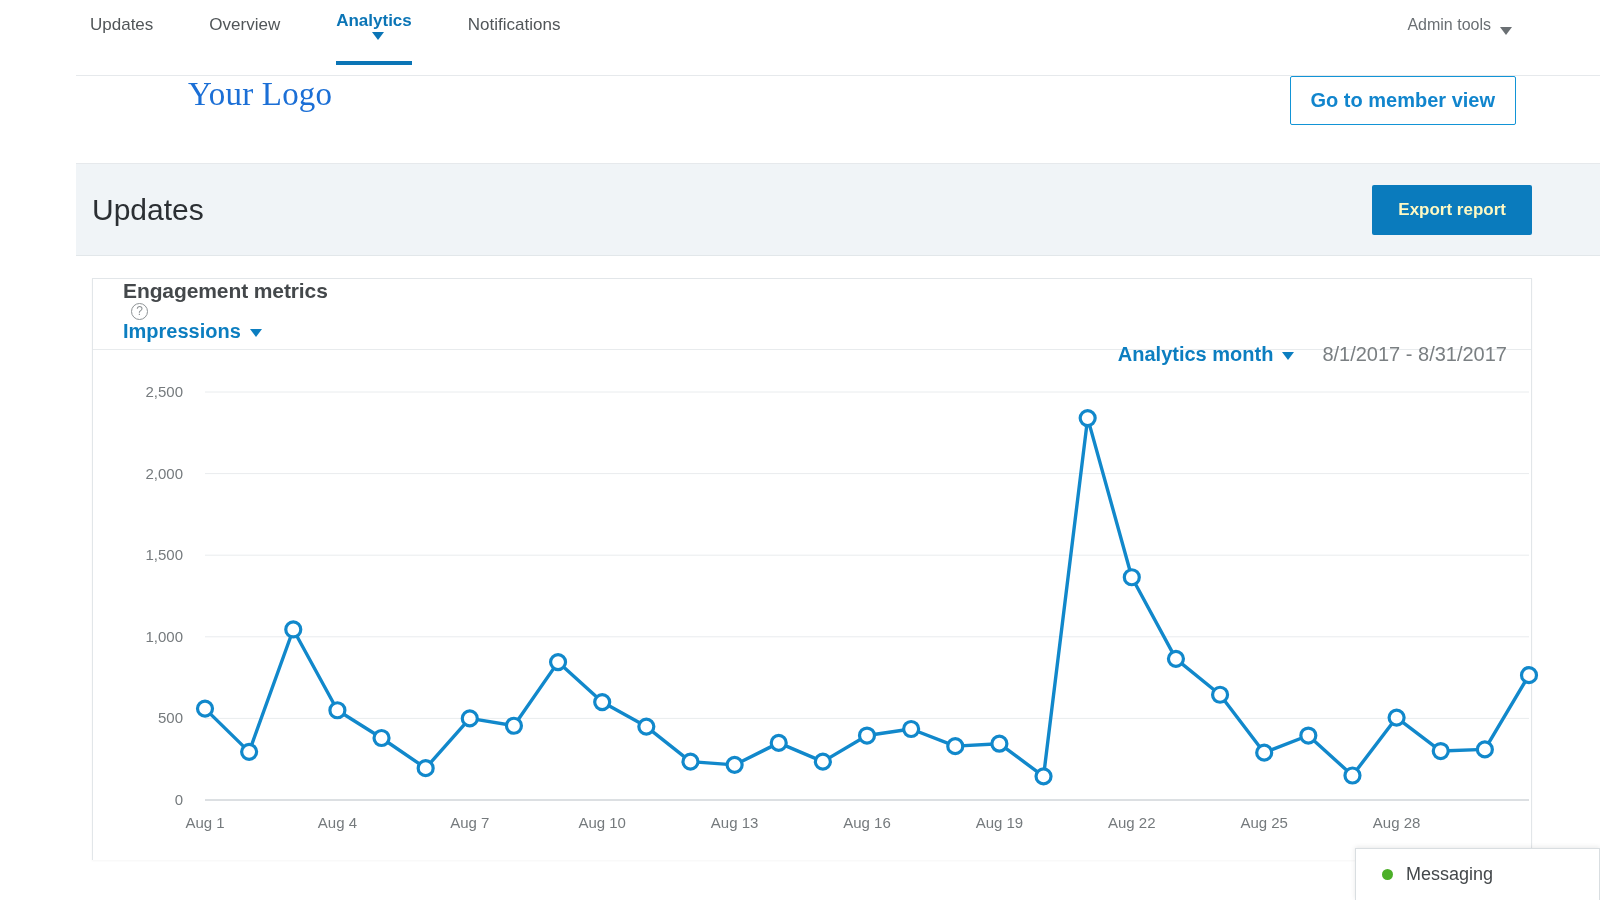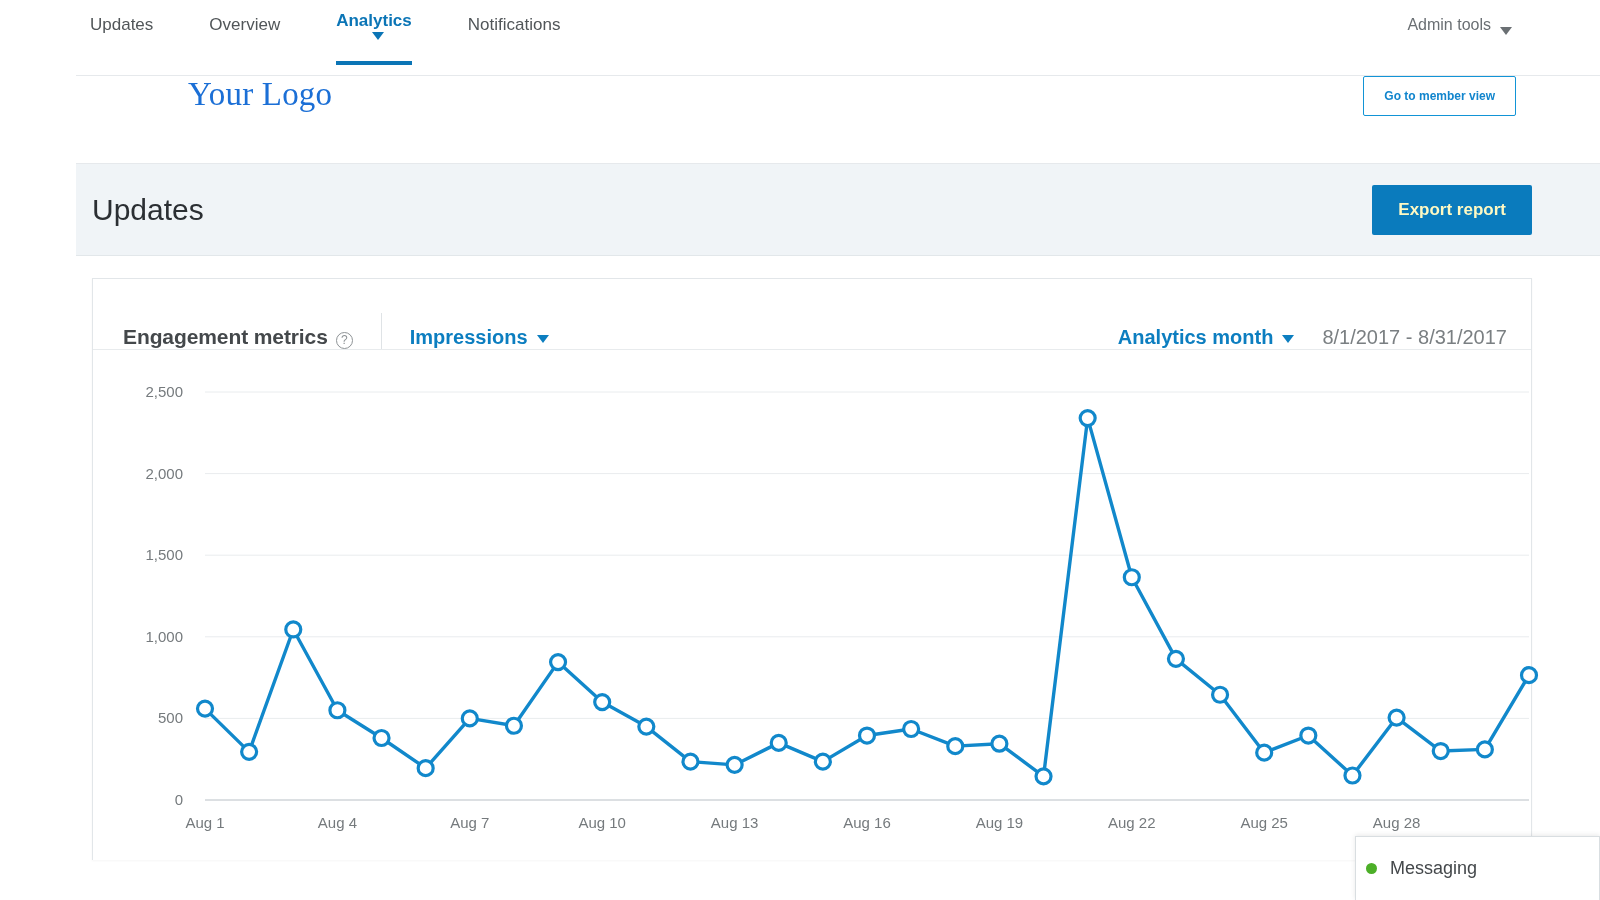--- a/index.html
+++ b/index.html
@@ -82,21 +82,21 @@
     font-size: 33px;
     color: #1b6fd6;
     letter-spacing: .2px;
   }
   .btn-outline {
     margin-left: auto;
     margin-right: 84px;
     border: 1.5px solid #1294d6;
     color: #1185cd;
     background: #ffffff;
-    font-size: 12px;
+    font-size: 20px;
     font-weight: 700;
     padding: 12px 20px;
     border-radius: 2px;
     cursor: pointer;
     font-family: "Liberation Sans", sans-serif;
     white-space: nowrap;
   }
 
   
   .pageheader {
@@ -137,23 +137,24 @@
   }
   .card {
     background: #ffffff;
     border: 1px solid #e2e6e9;
     border-bottom: none;
     box-shadow: 0 1px 2px rgba(0,0,0,.04);
   }
   .card-head {
     height: 71px;
     display: flex;
-    align-items: flex-end;
+    align-items: flex-start;
     padding: 0 24px 0 30px;
     border-bottom: 1px solid #e8ebed;
+    flex-direction: column;
   }
   .card-title {
     font-size: 21px;
     font-weight: 700;
     color: #44484b;
     letter-spacing: -.1px;
   }
   .help-icon {
     width: 17px; height: 17px;
     border: 1.4px solid #8e9396;
@@ -188,27 +189,27 @@
   .chart-area { position: relative; height: 510px; }
   .chart-svg { display: block; }
   .axis-label { font-family: "Liberation Sans", sans-serif; fill: #757a7d; font-size: 15px; }
   .ytick { text-anchor: end; }
   .xtick { text-anchor: middle; }
 
   
   .messaging {
     position: absolute;
     right: 0; bottom: 0;
-    width: 245px; height: 64px;
+    width: 245px; height: 52px;
     background: #ffffff;
     border: 1px solid #d9dee1;
     border-bottom: none;
     box-shadow: 0 -1px 5px rgba(0,0,0,.09);
     display: flex; align-items: center;
-    padding-left: 10px;
+    padding-left: 26px;
     cursor: pointer;
   }
   .dot-green {
     width: 11px; height: 11px;
     border-radius: 50%;
     background: #4caf28;
     margin-right: 13px;
     flex: none;
   }
   .messaging-label { font-size: 18px; color: #44484b; }

